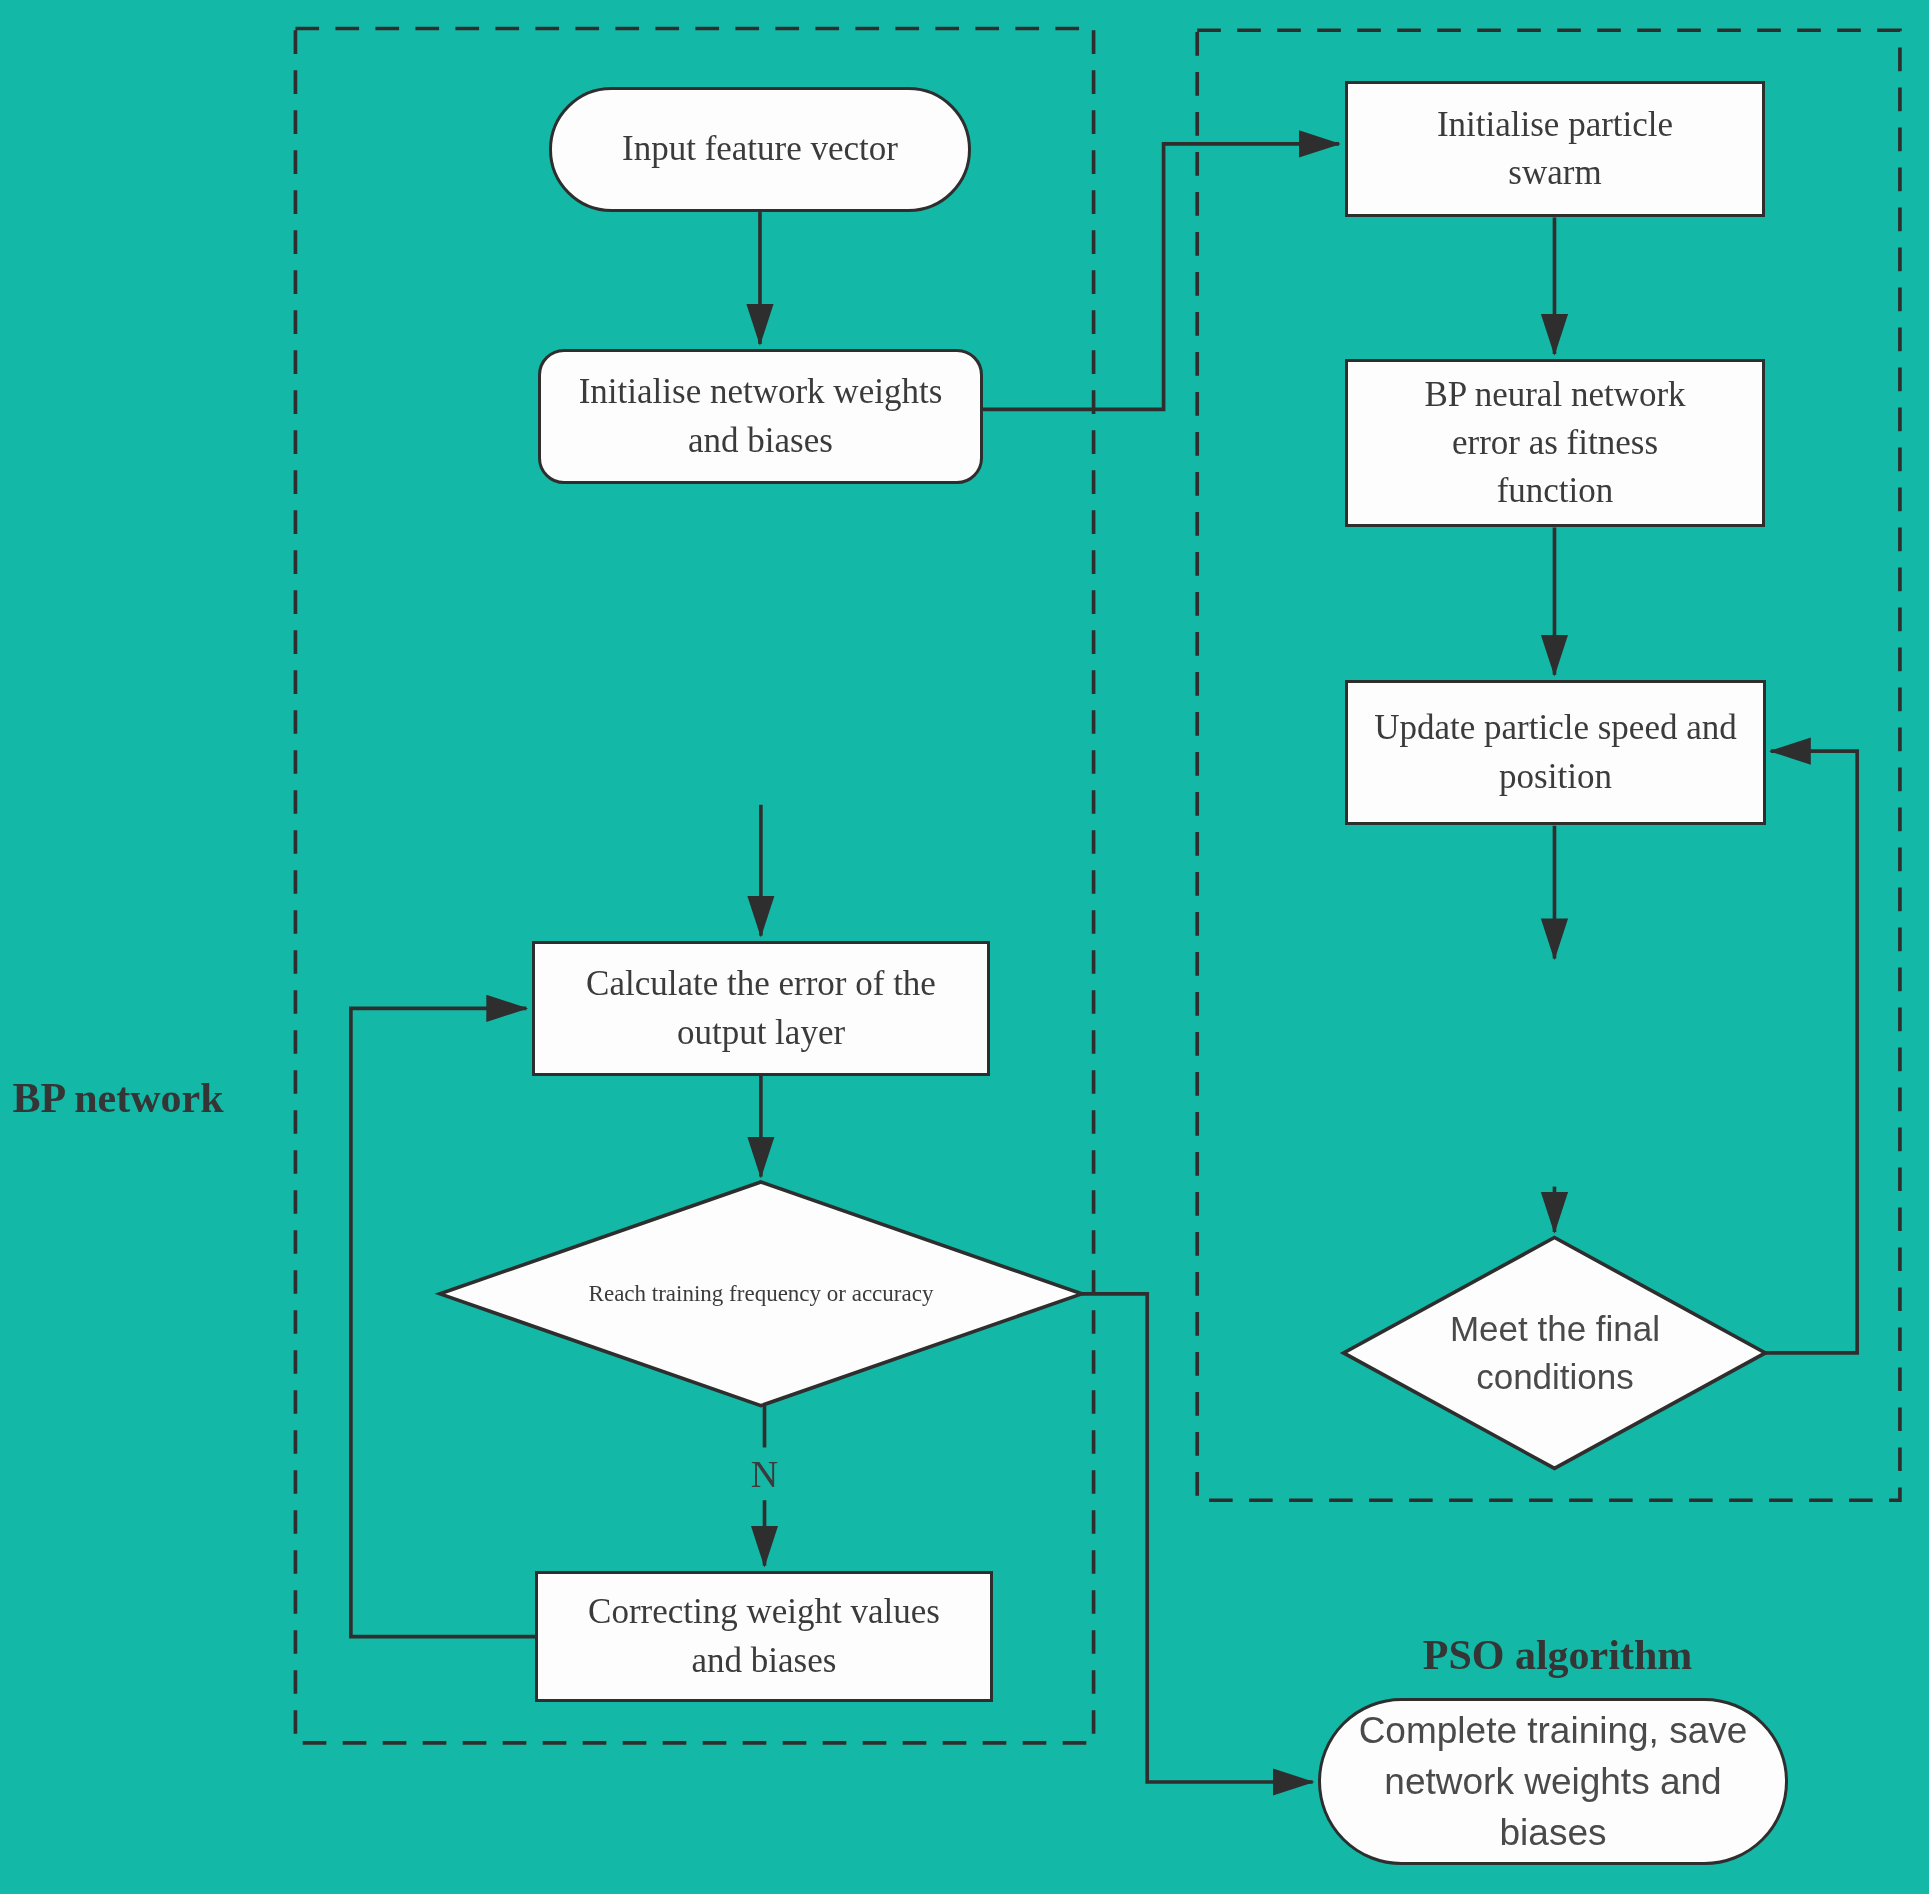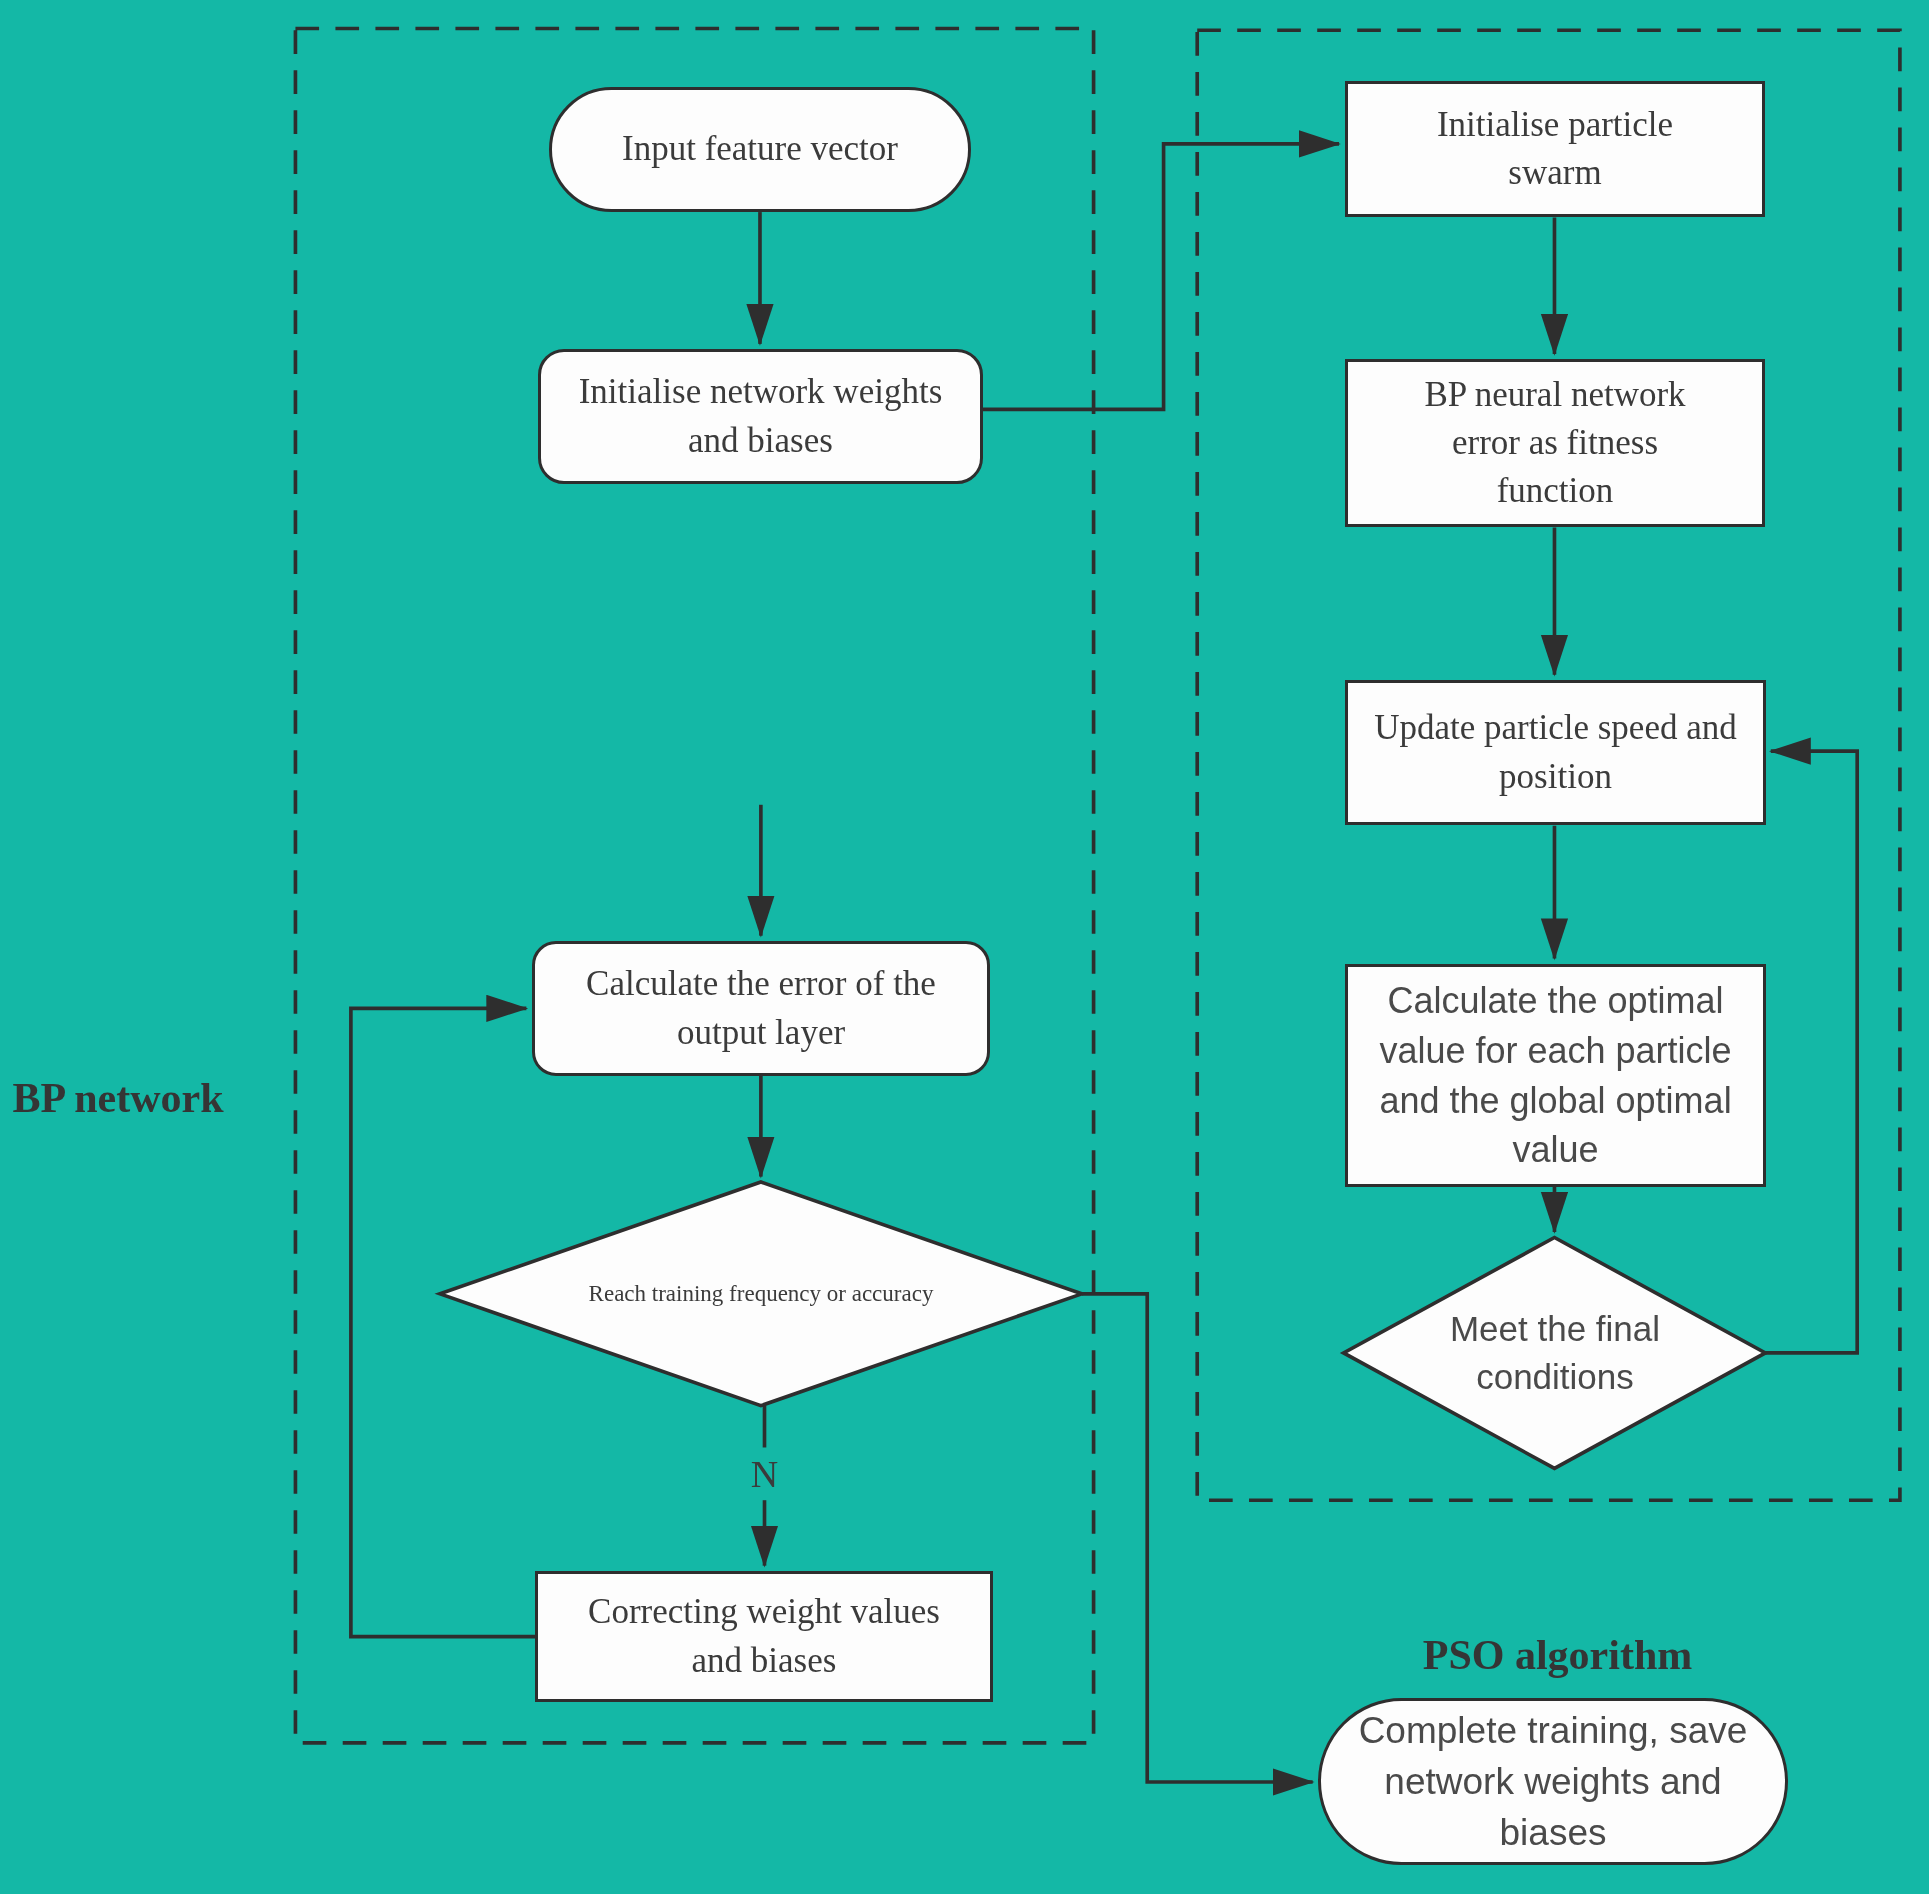--- a/index.html
+++ b/index.html
@@ -105,43 +105,40 @@
 
   <div class="node serif stadium-top" style="left:549px; top:87px; width:422px; height:125px;">
     <div class="txt">Input feature vector</div>
   </div>
 
   <div class="node serif w420" style="left:538px; top:349px; width:445px; height:135px;border-radius:26px;">
     <div class="txt">Initialise network weights and biases</div>
   </div>
 
 
-  <div class="node serif w480" style="left:532px; top:941px; width:458px; height:135px;border-radius:24px;">
+  <div class="node serif w480" style="left:532px; top:941px; width:458px; height:135px;">
     <div class="txt">Calculate the error of the output layer</div>
   </div>
 
   <div class="node serif w420" style="left:535px; top:1571px; width:458px; height:131px;">
     <div class="txt">Correcting weight values and biases</div>
   </div>
 
   <div class="node serif w360" style="left:1345px; top:81px; width:420px; height:136px;">
     <div class="txt">Initialise particle swarm</div>
   </div>
 
   <div class="node serif w320" style="left:1345px; top:359px; width:420px; height:168px;">
     <div class="txt">BP neural network error as fitness function</div>
   </div>
 
   <div class="node serif w400" style="left:1345px; top:680px; width:421px; height:145px;">
     <div class="txt">Update particle speed and position</div>
   </div>
 
-  <div class="node sans w400" style="left:1345px; top:964px; width:421px; height:223px;">
-    <div class="txt" style="font-size:36px;">Calculate the optimal value for each particle and the global optimal value</div>
-  </div>
 
   <div class="node sans stadium-bottom" style="left:1318px; top:1698px; width:470px; height:167px;">
     <div class="txt" style="font-size:37px; max-width:427px;">Complete training, save network weights and biases</div>
   </div>
 
   <div class="free serif nowrap" style="left:452px; top:1257px; width:618px; height:73px;">
     <div class="txt">Reach training frequency or accuracy</div>
   </div>
 
   <div class="free sans w300" style="left:1396px; top:1280px; width:318px; height:145px;">

